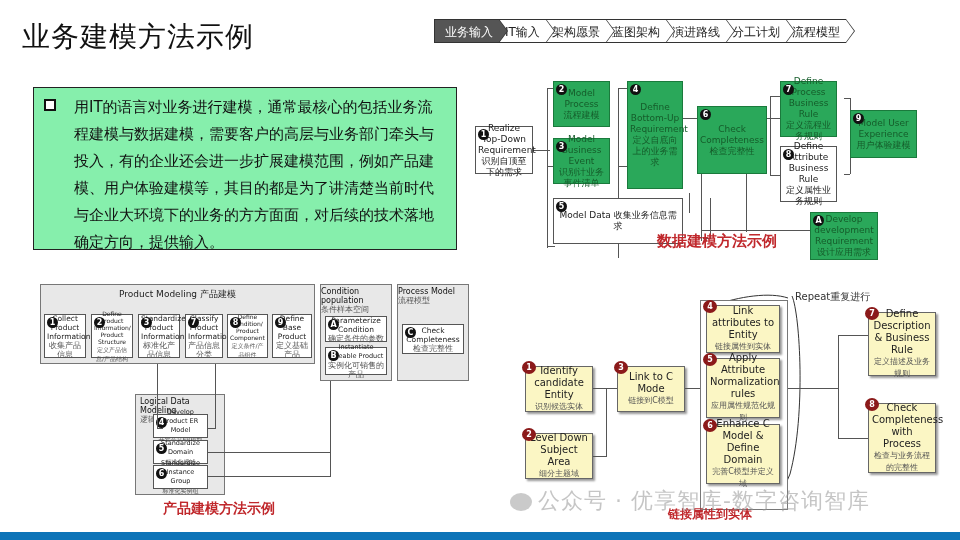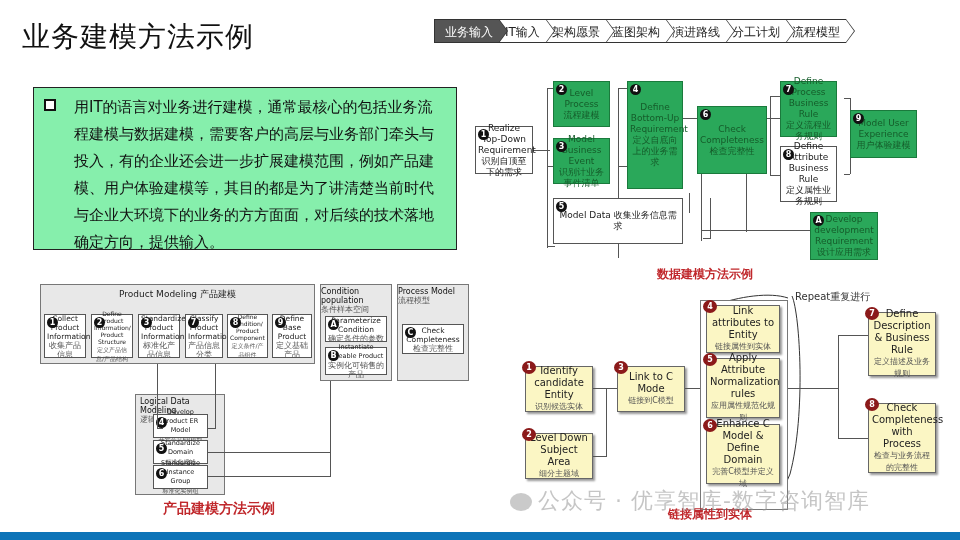--- a/index.html
+++ b/index.html
@@ -77,21 +77,21 @@
   <div class="line" style="left:374px;top:96px;width:6px;height:1px"></div>
   <div class="line" style="left:380px;top:37px;width:8px;height:1px"></div>
 
   <div class="wbox" style="left:5px;top:48px;width:58px;height:48px">
     <span class="num">1</span>
     <span>Realize Top-Down Requirement</span>
     <span>识别自顶至下的需求</span>
   </div>
   <div class="gbox" style="left:83px;top:3px;width:57px;height:46px">
     <span class="num">2</span>
-    <span>Level Process</span>
+    <span>Model Process</span>
     <span>流程建模</span>
   </div>
   <div class="gbox" style="left:83px;top:60px;width:57px;height:46px">
     <span class="num">3</span>
     <span>Model Business Event</span>
     <span>识别计业务事件清单</span>
   </div>
   <div class="gbox" style="left:157px;top:3px;width:56px;height:108px">
     <span class="num">4</span>
     <span>Define Bottom-Up Requirement</span>
@@ -120,21 +120,21 @@
     <span class="num">9</span>
     <span>Model User Experience</span>
     <span>用户体验建模</span>
   </div>
   <div class="gbox" style="left:340px;top:134px;width:68px;height:48px">
     <span class="num">A</span>
     <span>Develop development Requirement</span>
     <span>设计应用需求</span>
   </div>
 </div>
-<div class="abs caption-red" style="left:657px;top:266px;font-size:12px">数据建模方法示例</div>
+<div class="abs caption-red" style="left:657px;top:232px;font-size:15px">数据建模方法示例</div>
 
 <div class="abs" style="left:40px;top:284px;width:440px;height:200px">
   <div class="gpanel" style="left:0;top:0;width:275px;height:80px">
     <div style="position:absolute;top:3px;width:100%;text-align:center;font-size:9px;color:#222">Product Modeling 产品建模</div>
   </div>
   <div class="pbox" style="left:4px;top:30px;width:42px;height:44px">
       <span class="num">1</span>
       <span>Collect Product Information</span>
       <span class="sub">收集产品信息</span>
     </div>

